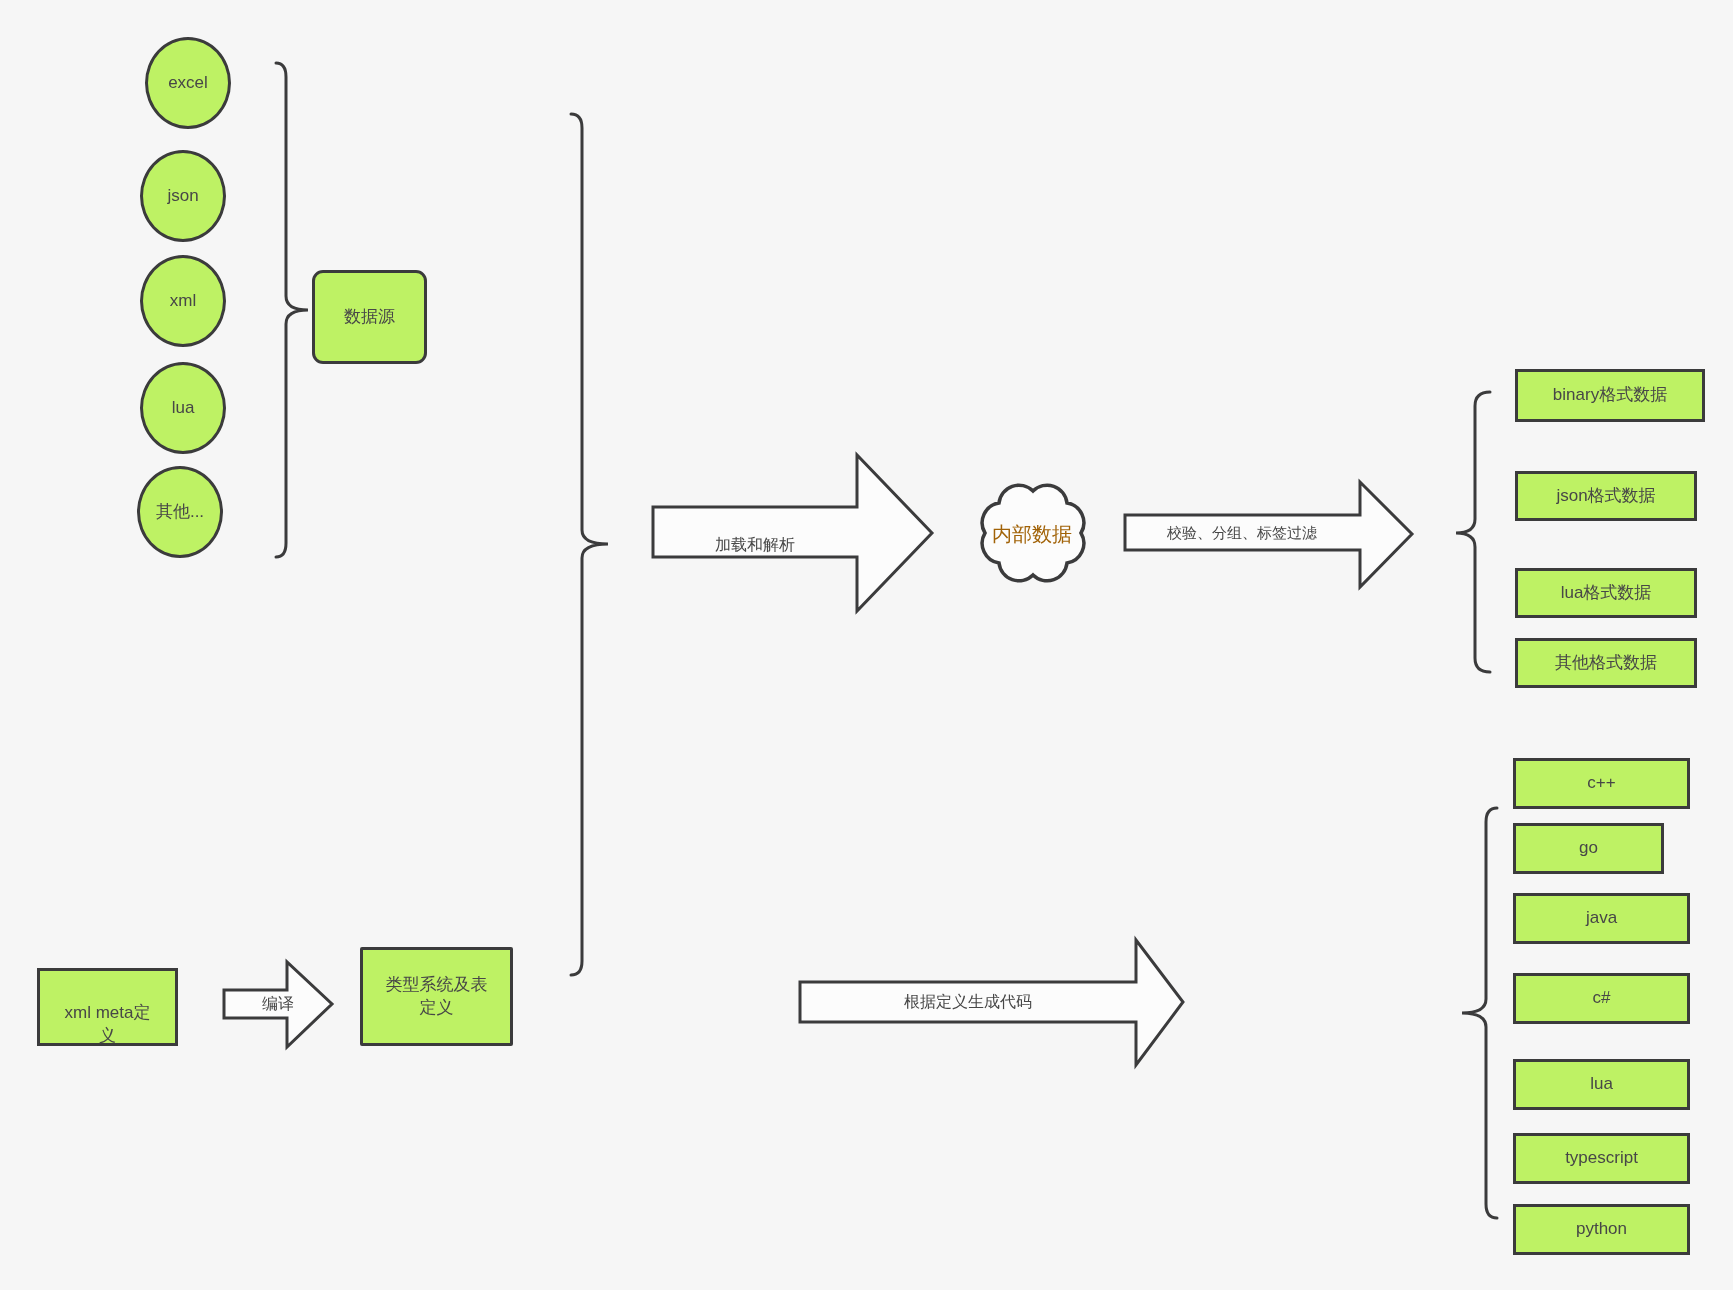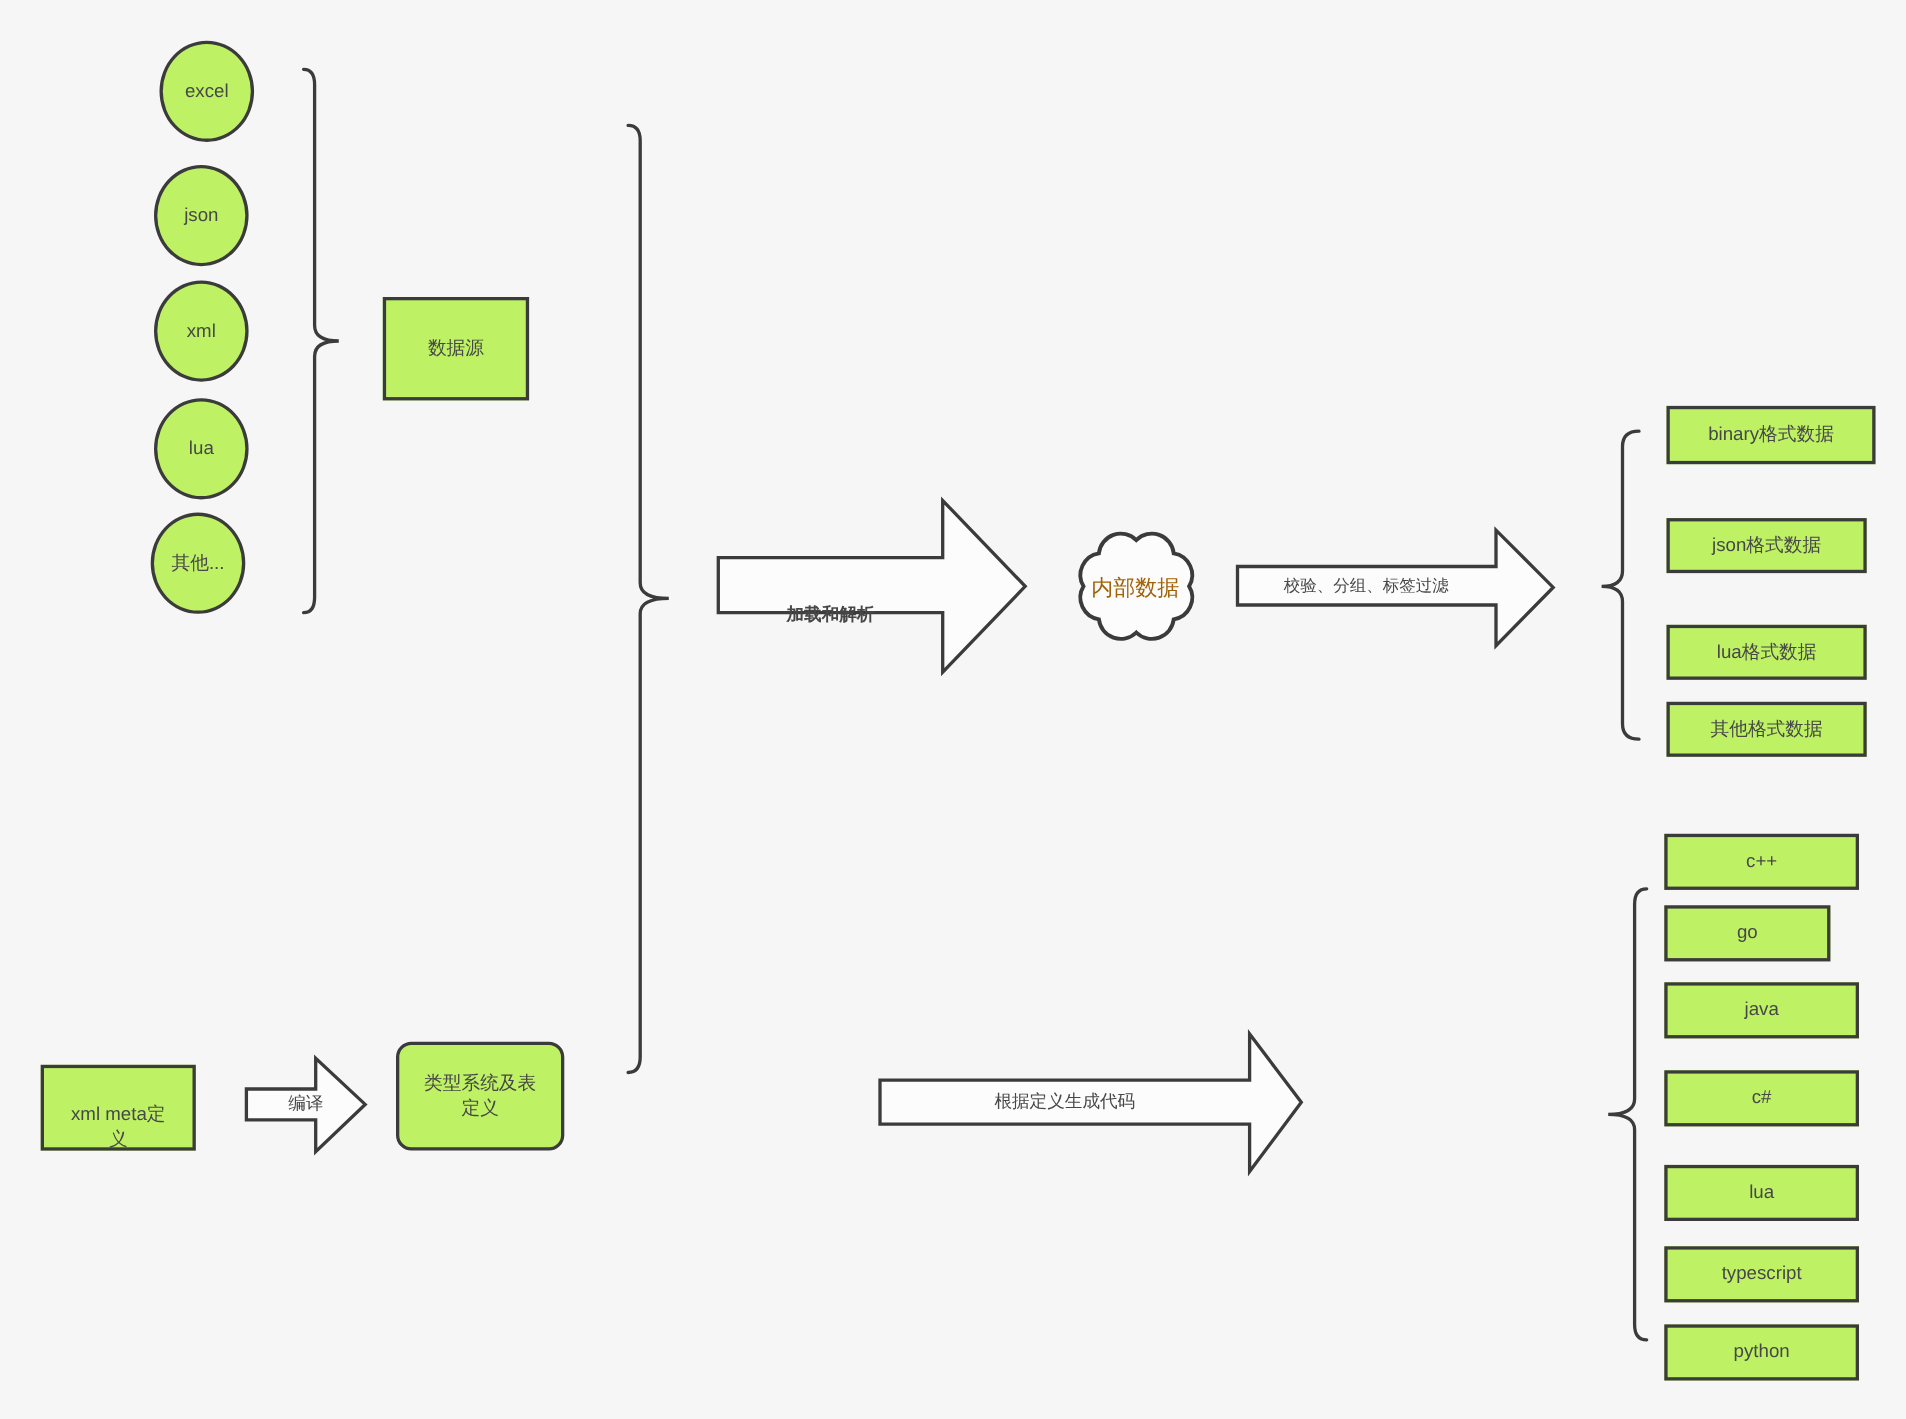--- a/index.html
+++ b/index.html
@@ -17,21 +17,21 @@
     box-sizing:border-box;
     background:#bef264;
     border:3px solid #3b3b3c;
     display:flex;align-items:center;justify-content:center;
     text-align:center;
     font-size:17px;
     line-height:1.35;
     color:#474747;
   }
   .ellipse{border-radius:50%;}
-  .rrect{border-radius:14px;}
+  .rrect{border-radius:2px;}
   .arrow-label{
     position:absolute;
     transform:translate(-50%,-50%);
     font-size:16px;
     white-space:nowrap;
     color:#474747;
   }
   .cloud-label{
     position:absolute;
     transform:translate(-50%,-50%);
@@ -71,23 +71,23 @@
 
     <path class="brace" d="M 1497,808 Q 1486,808 1486,822 L 1486,999 Q 1486,1013 1462,1013 Q 1486,1013 1486,1027 L 1486,1204 Q 1486,1218 1497,1218"></path>
   </svg>
 
   <div class="shape ellipse" style="left:145px;top:37px;width:86px;height:92px;">excel</div>
   <div class="shape ellipse" style="left:140px;top:150px;width:86px;height:92px;">json</div>
   <div class="shape ellipse" style="left:140px;top:255px;width:86px;height:92px;">xml</div>
   <div class="shape ellipse" style="left:140px;top:362px;width:86px;height:92px;">lua</div>
   <div class="shape ellipse" style="left:137px;top:466px;width:86px;height:92px;">其他...</div>
 
-  <div class="shape" style="left:348px;top:270px;width:133px;height:94px;">数据源</div>
+  <div class="shape" style="left:312px;top:270px;width:115px;height:94px;border-radius:11px;">数据源</div>
 
-  <div class="arrow-label" style="left:755px;top:559px;font-weight:bold;">加载和解析</div>
+  <div class="arrow-label" style="left:755px;top:545px;">加载和解析</div>
   <div class="cloud-label" style="left:1032px;top:534px;">内部数据</div>
   <div class="arrow-label" style="left:1242px;top:533px;font-size:15px;">校验、分组、标签过滤</div>
   <div class="arrow-label" style="left:278px;top:1004px;">编译</div>
   <div class="arrow-label" style="left:968px;top:1002px;">根据定义生成代码</div>
 
   <div class="shape" style="left:1515px;top:369px;width:190px;height:53px;">binary格式数据</div>
   <div class="shape" style="left:1515px;top:471px;width:182px;height:50px;">json格式数据</div>
   <div class="shape" style="left:1515px;top:568px;width:182px;height:50px;">lua格式数据</div>
   <div class="shape" style="left:1515px;top:638px;width:182px;height:50px;">其他格式数据</div>
 

